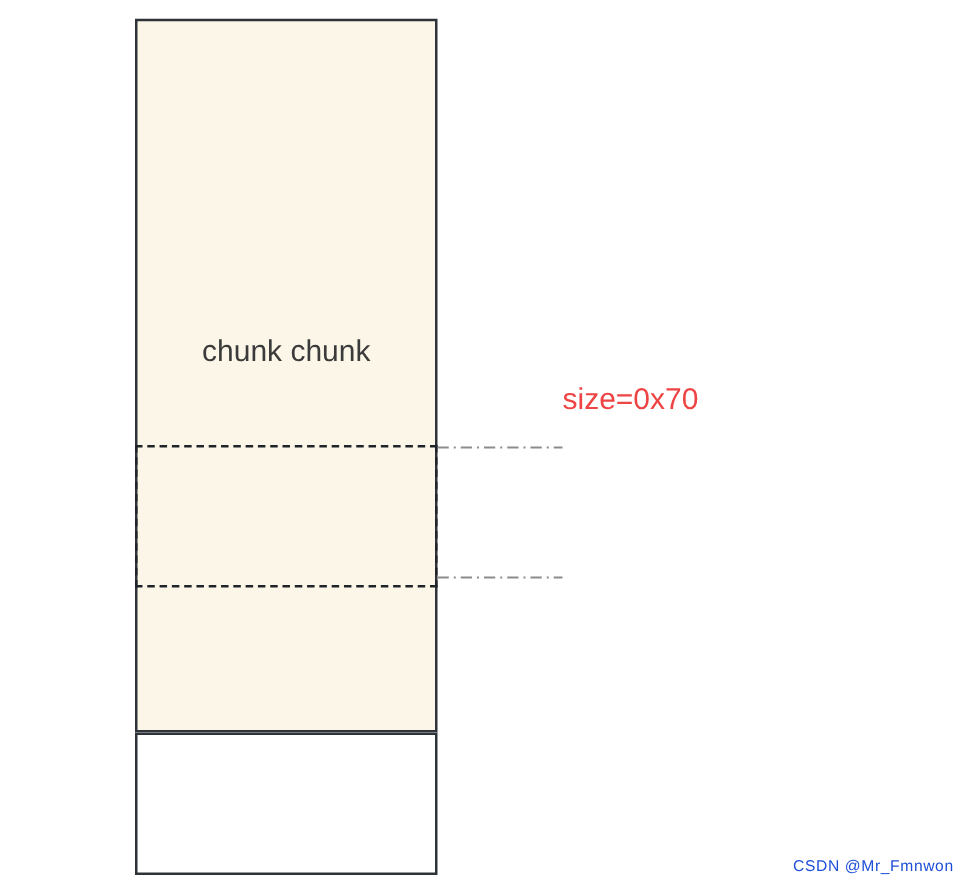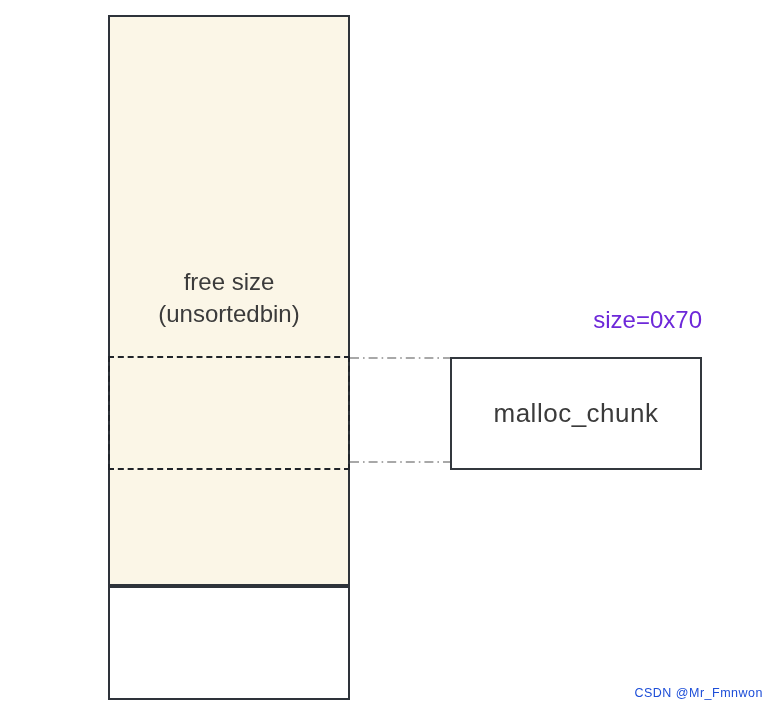--- a/index.html
+++ b/index.html
@@ -60,23 +60,23 @@
     width: 242px;
     text-align: center;
     font-size: 24px;
     line-height: 32px;
     color: #3b3b3b;
   }
   
   .size-label {
     left: 450px; top: 306px;
     width: 252px;
-    text-align: right;
+    text-align: left;
     font-size: 24px;
-    color: #6d28d9;
+    color: #ef4444;
   }
   
   .connector-layer {
     left: 0; top: 0;
     width: 769px; height: 712px;
     pointer-events: none;
   }
   
   .watermark {
     right: 6px; top: 686px;
@@ -95,25 +95,21 @@
   <div class="abs remainder-box"></div>
 
   <div class="abs dashed-region"></div>
 
   <svg class="abs connector-layer" viewBox="0 0 769 712" xmlns="http://www.w3.org/2000/svg">
     <line x1="350" y1="358" x2="450" y2="358" stroke="#8c8c8c" stroke-width="1.6" stroke-dasharray="9 4 1.6 4"></line>
     <line x1="350" y1="462" x2="450" y2="462" stroke="#8c8c8c" stroke-width="1.6" stroke-dasharray="9 4 1.6 4"></line>
   </svg>
 
   <div class="abs free-chunk-label">
-    <div>free size</div>
-    <div>(unsortedbin)</div>
+    <div>chunk chunk</div>
   </div>
 
   <div class="abs size-label">size=0x70</div>
 
-  <div class="abs malloc-box">
-    <span class="malloc-label">malloc_chunk</span>
-  </div>
 
   <div class="abs watermark">CSDN @Mr_Fmnwon</div>
 
 </div>
 
 </body></html>

